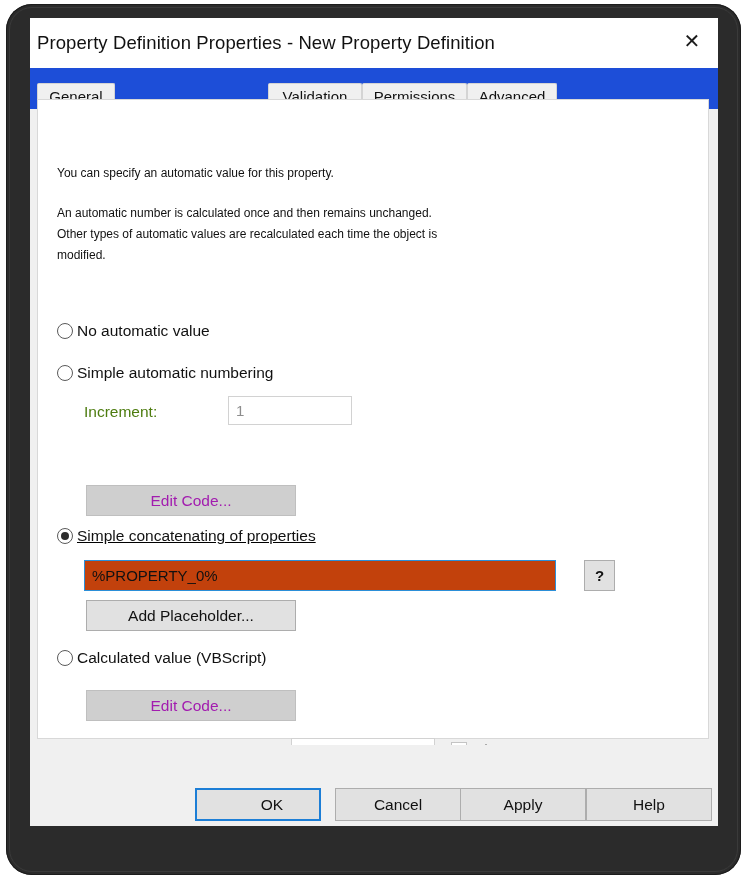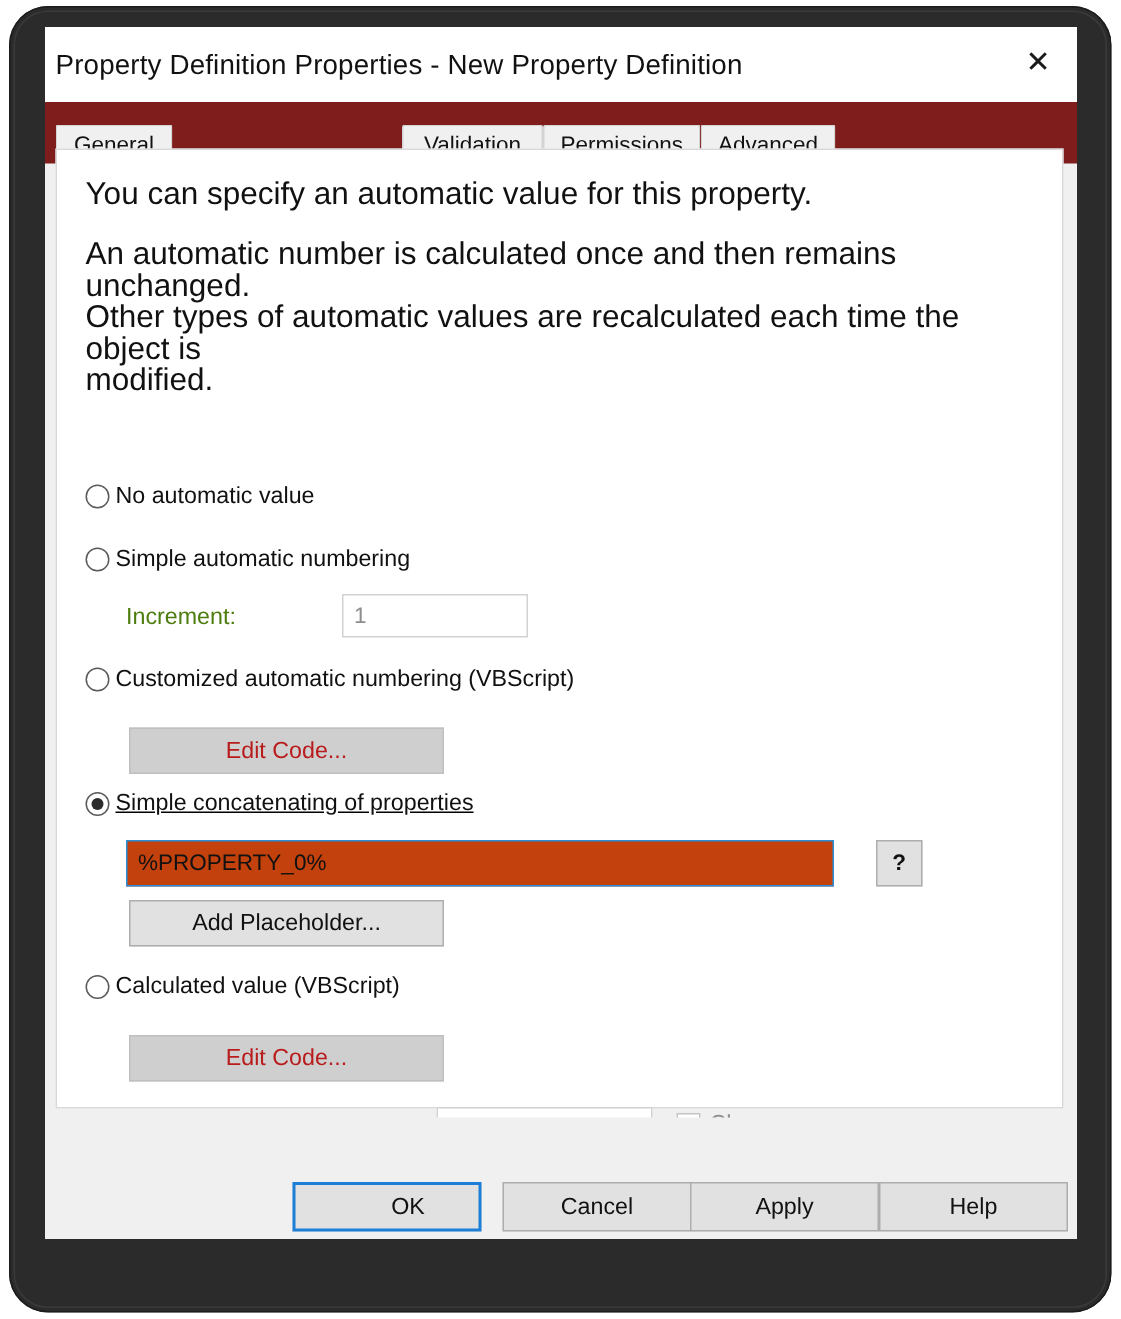--- a/index.html
+++ b/index.html
@@ -82,21 +82,21 @@
     color: #1a1a1a;
     line-height: 1;
     font-family: "DejaVu Sans", sans-serif;
     font-weight: 400;
   }
 
   
   .tabstrip {
     position: relative;
     height: 41px;
-    background: #7f1d1d;
+    background: #1d4ed8;
     padding-left: 7px;
     box-sizing: border-box;
   }
   .tab {
     position: absolute;
     bottom: 0;
     height: 26px;
     background: #f0f0f0;
     border: 1px solid #d4d4d4;
     border-bottom: none;
@@ -127,24 +127,25 @@
     top: 81px;
     width: 672px;
     height: 640px;
     background: #ffffff;
     border: 1px solid #d8d8d8;
     box-sizing: border-box;
   }
 
   .para {
     position: absolute;
-    font-size: 21px;
+    font-size: 12px;
     color: #111111;
     line-height: 21px;
     white-space: pre-line;
+    margin-top: 44px;
   }
   #intro-line  { left: 19px; top: 19px; }
   #desc-block  { left: 19px; top: 59px; width: 595px; }
 
   
   .radio-row {
     position: absolute;
     display: flex;
     align-items: center;
     cursor: pointer;
@@ -223,21 +224,21 @@
     display: flex;
     align-items: center;
     justify-content: center;
     cursor: pointer;
     font-family: "Liberation Sans", sans-serif;
     white-space: nowrap;
   }
   .btn.disabled {
     background: #cfcfcf;
     border-color: #bfbfbf;
-    color: #b91c1c;
+    color: #a21caf;
     cursor: default;
   }
   .btn.default-btn {
     border: 2px solid #1c7ed6;
     background: #e1e1e1;
     padding-left: 28px;
   }
 
   
   #increment-label  { left: 46px;  top: 303px; }
@@ -335,24 +336,20 @@
         <span class="radio-label">No automatic value</span>
       </div>
 
       <div class="radio-row" id="radio-simple">
         <span class="radio"></span>
         <span class="radio-label">Simple automatic numbering</span>
       </div>
       <div class="field-label label-disabled" id="increment-label">Increment:</div>
       <div class="textbox disabled" id="increment-box">1</div>
 
-      <div class="radio-row" id="radio-custom">
-        <span class="radio"></span>
-        <span class="radio-label">Customized automatic numbering (VBScript)</span>
-      </div>
       <div class="btn disabled" id="edit-code-1">Edit Code...</div>
 
       <div class="radio-row" id="radio-concat">
         <span class="radio checked"></span>
         <span class="radio-label">Simple concatenating of properties</span>
       </div>
       <div class="textbox focused" id="concat-input">%PROPERTY_0%</div>
       <div class="btn" id="help-q-btn">?</div>
       <div class="btn" id="add-placeholder">Add Placeholder...</div>
 

